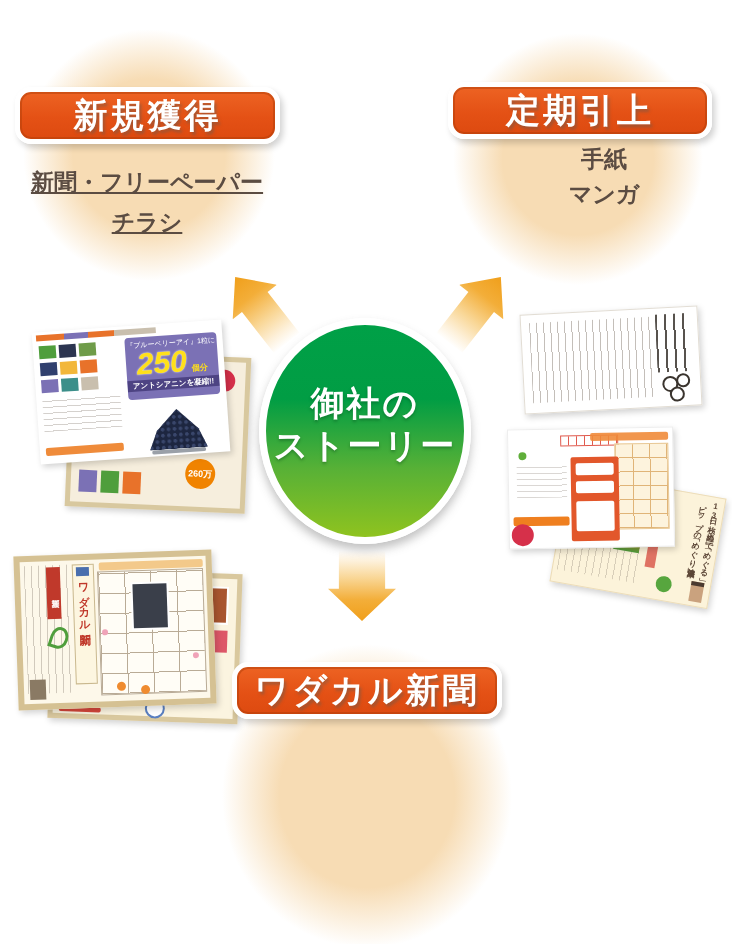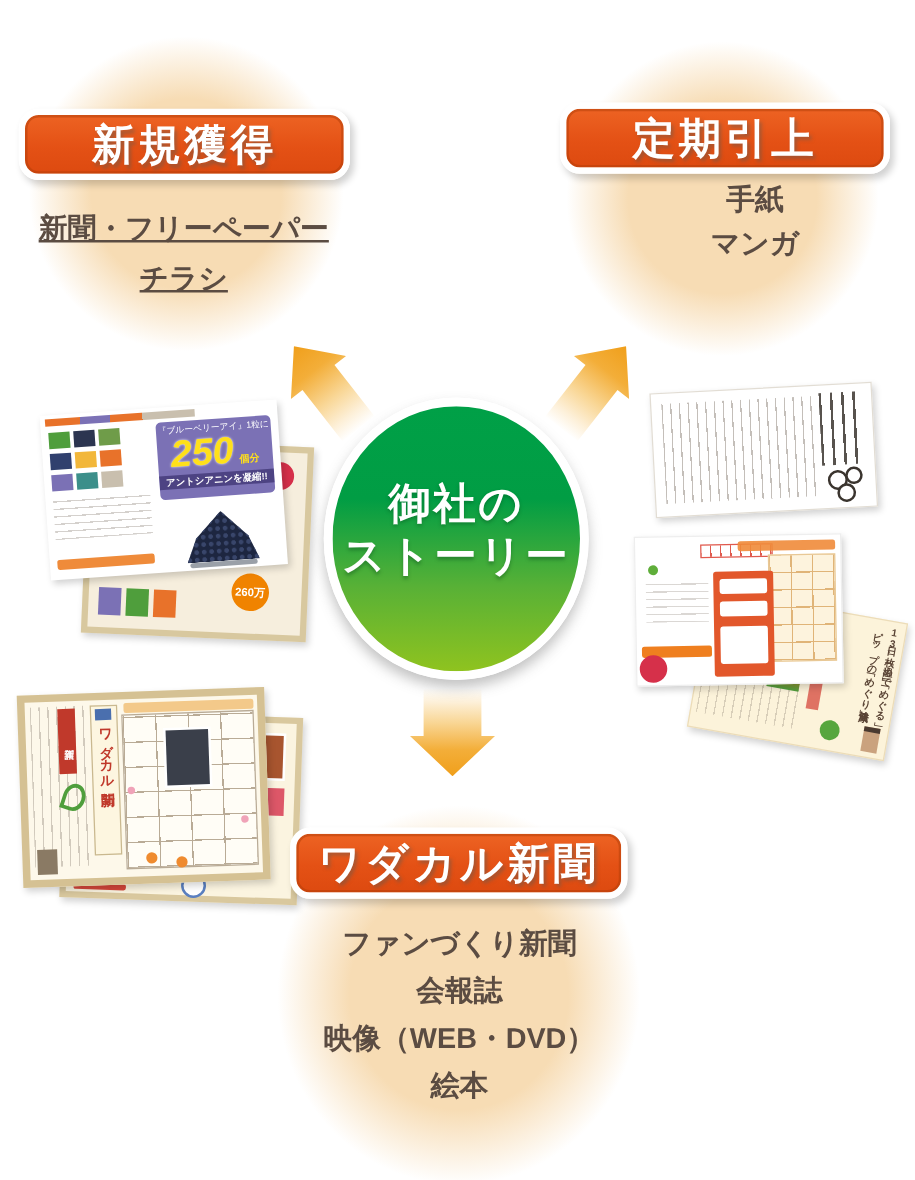--- a/index.html
+++ b/index.html
@@ -176,26 +176,20 @@
     <span class="li">チラシ</span>
   </div>
 
   <div class="badge badge-tr">定期引上</div>
   <div class="nlist nlist-tr">
     <span class="li">手紙</span>
     <span class="li">マンガ</span>
   </div>
 
   <div class="badge badge-b">ワダカル新聞</div>
-  <div class="nlist nlist-b">
-    <span class="li">ファンづくり新聞</span>
-    <span class="li">会報誌</span>
-    <span class="li">映像（WEB・DVD）</span>
-    <span class="li">絵本</span>
-  </div>
 
   <div class="arrow arrow-diag arrow-ul"></div>
   <div class="arrow arrow-diag arrow-ur"></div>
   <div class="arrow arrow-down"></div>
 
   <div class="center-circle">
     <span>御社の</span>
     <span>ストーリー</span>
   </div>
 

